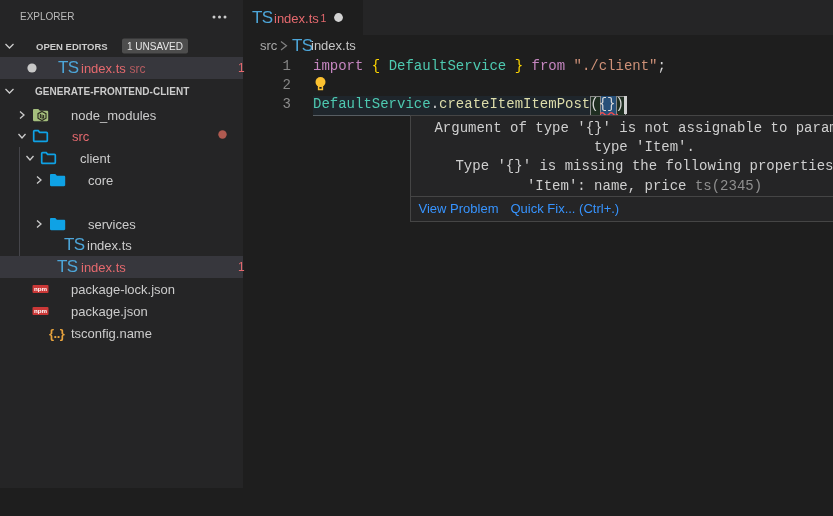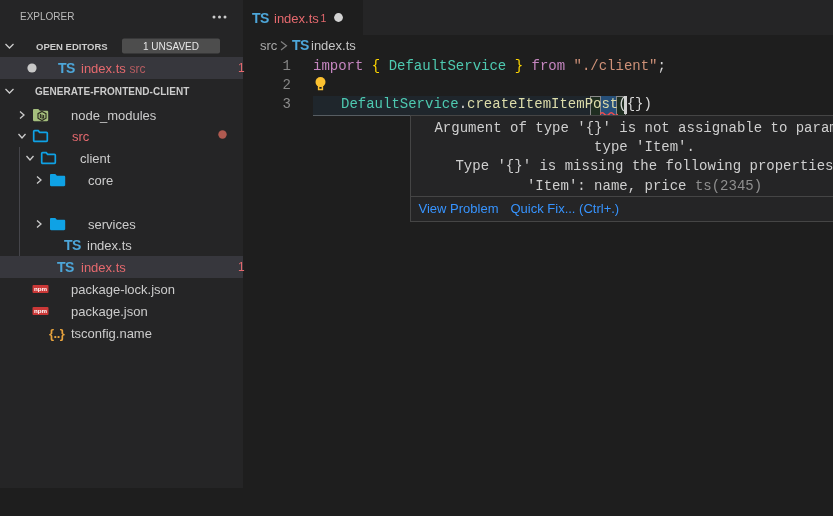--- a/index.html
+++ b/index.html
@@ -4,40 +4,40 @@
 <style>
   html,body{margin:0;padding:0;}
   body{width:833px;height:516px;overflow:hidden;position:relative;background:#1e1e1e;font-family:"Liberation Sans",sans-serif;}
   .abs{position:absolute;}
   .mono{font-family:"Liberation Mono",monospace;text-align:center;}
   .row{position:absolute;left:0;width:243px;height:22px;}
   .rowlab{position:absolute;top:50%;transform:translateY(-50%);font-size:13px;color:#cccccc;white-space:pre;margin-left:16px;}
   .err{color:#e5696e;}
   .chev{position:absolute;top:50%;transform:translateY(-50%);}
   .icon{position:absolute;top:50%;transform:translateY(-50%);}
-  .tsicon{font-weight:bold;font-size:14px;color:#4da6d9;letter-spacing:-0.6px;}
+  .tsicon{font-weight:normal;font-size:17px;color:#4da6d9;letter-spacing:-0.6px;}
 </style>
 </head>
 <body>
 
 <div class="abs" style="left:0;top:0;width:243px;height:488px;background:#252526;">
 
   <div class="abs" style="left:20px;top:11px;font-size:10px;color:#bbbbbb;">EXPLORER</div>
   <svg class="abs" style="left:212px;top:14px;" width="16" height="6">
       <circle cx="2" cy="3" r="1.5" fill="#cccccc"></circle>
       <circle cx="7.5" cy="3" r="1.5" fill="#cccccc"></circle>
       <circle cx="13" cy="3" r="1.5" fill="#cccccc"></circle>
     </svg>
 
   <div class="row" style="top:35px;">
     <svg class="chev" style="left:4px;" width="11" height="11" viewBox="0 0 11 11">
         <path d="M1.5 3.5 L5.5 7.5 L9.5 3.5" stroke="#cccccc" stroke-width="1.3" fill="none"></path>
       </svg>
     <div class="rowlab" style="left:20px;font-size:9.5px;font-weight:bold;color:#cccccc;">OPEN EDITORS</div>
-    <div class="rowlab" style="left:106px;height:15px;line-height:15px;transform:translateY(-50%);background:#4d4d4d;color:#e6e6e6;font-size:10px;padding:0 21px;border-radius:2px;">1 UNSAVED</div>
+    <div class="rowlab" style="left:106px;height:15px;line-height:15px;transform:translateY(-50%);background:#4d4d4d;color:#e6e6e6;font-size:10px;padding:0 5px;border-radius:2px;">1 UNSAVED</div>
   </div>
 
   <div class="row" style="top:57px;background:#37373d;">
     <svg class="icon" style="left:27px;" width="10" height="10">
         <circle cx="5" cy="5" r="4.6" fill="#c8c8c8"></circle>
       </svg>
     <div class="rowlab tsicon" style="left:42px;">TS</div>
     <div class="rowlab err" style="left:65px;">index.ts <span style="font-size:12px;opacity:0.72;">src</span></div>
     <div class="rowlab err" style="left:222px;font-size:12px;">1</div>
   </div>
@@ -162,21 +162,21 @@
 <div class="abs mono" style="left:243px;top:95px;width:48px;text-align:right;font-size:14px;line-height:19px;color:#8d8d8d;">3</div>
 
 <div class="abs" style="left:313px;top:95.5px;width:311.5px;height:19px;background:rgba(38,79,120,0.16);border-bottom:1px solid rgba(165,170,175,0.42);"></div>
 
 <div class="abs" style="left:599.8px;top:95.5px;width:16.8px;height:19px;background:#264f78;"></div>
 
 <div class="abs" style="left:590.4px;top:95.5px;width:8.4px;height:18px;background:#1f2e21;border:1px solid #8a8a8a;"></div>
 <div class="abs" style="left:615.6px;top:95.5px;width:8.4px;height:18px;background:#1f2e21;border:1px solid #8a8a8a;"></div>
 
 <div class="abs mono" style="left:313px;top:57px;font-size:14px;line-height:19px;white-space:pre;"><span style="color:#c586c0">import</span> <span style="color:#ffd700">{</span> <span style="color:#4ec9b0">DefaultService</span> <span style="color:#ffd700">}</span> <span style="color:#c586c0">from</span> <span style="color:#ce9178">"./client"</span><span style="color:#d4d4d4">;</span></div>
-<div class="abs mono" style="left:313px;top:95px;font-size:14px;line-height:19px;white-space:pre;padding-left:28px;"><span style="color:#4ec9b0">DefaultService</span><span style="color:#d4d4d4">.</span><span style="color:#dcdcaa">createItemItemPost</span><span style="color:#d8d8d8">({})</span></div>
+<div class="abs mono" style="left:313px;top:95px;font-size:14px;line-height:19px;white-space:pre;"><span style="color:#4ec9b0">DefaultService</span><span style="color:#d4d4d4">.</span><span style="color:#dcdcaa">createItemItemPost</span><span style="color:#d8d8d8">({})</span></div>
 
 <svg class="abs" style="left:314px;top:77px;" width="13" height="14" viewBox="0 0 13 14">
   <circle cx="6.5" cy="5" r="5" fill="#fdc230"></circle>
   <path d="M4.6 9 h3.8 v3.4 h-3.8 z" fill="none" stroke="#fdc230" stroke-width="1.5"></path>
 </svg>
 
 <svg class="abs" style="left:600px;top:110.6px;" width="18" height="5" viewBox="0 0 18 5">
     <path d="M0 3.2 Q2.25 0.4 4.5 3.2 T9 3.2 T13.5 3.2 T18 3.2" stroke="#f14c4c" stroke-width="1.5" fill="none"></path>
   </svg>
 

